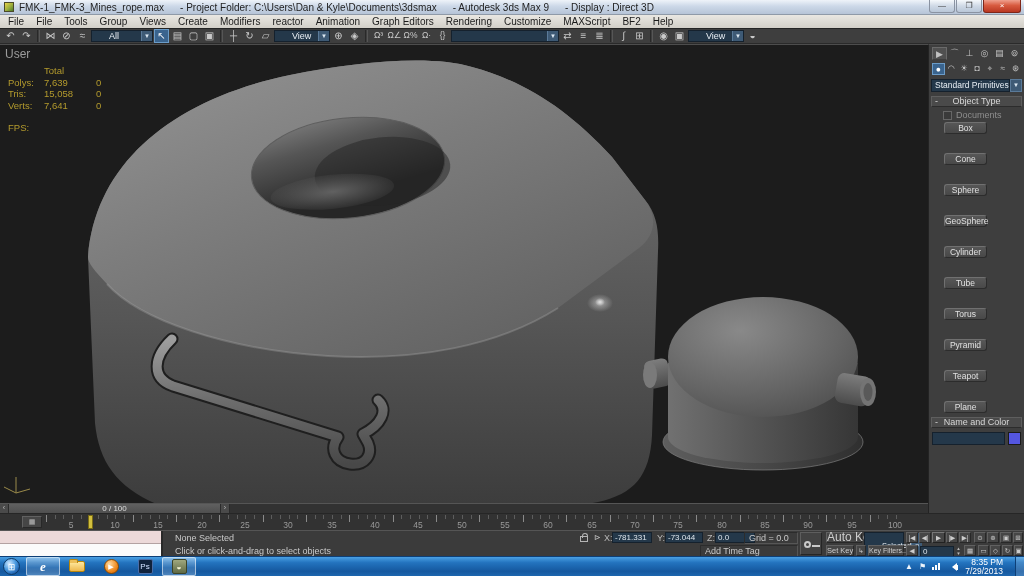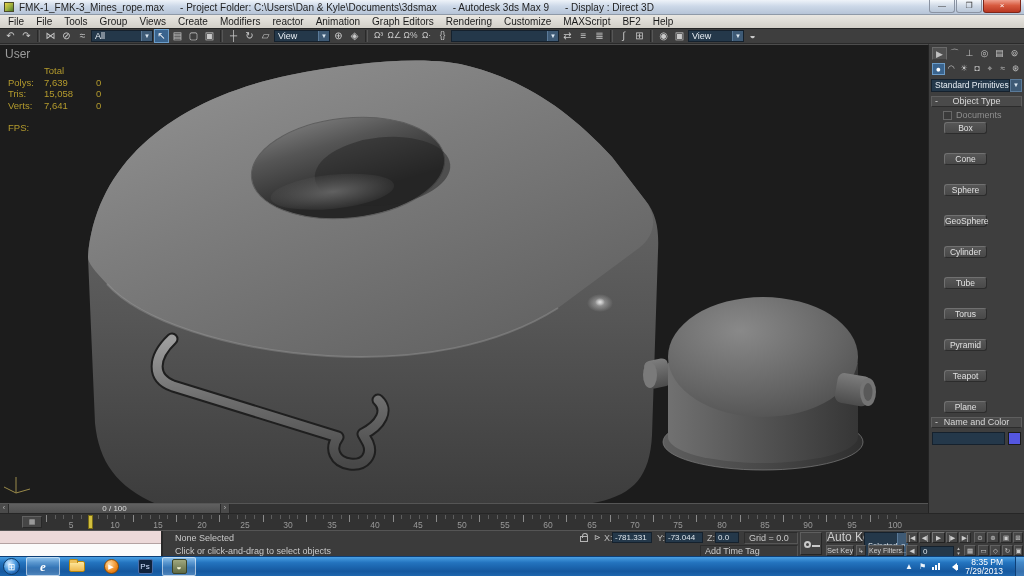--- a/index.html
+++ b/index.html
@@ -29,21 +29,21 @@
 
   
   .toolbar{position:absolute;left:0;top:28px;width:1024px;height:16px;background:#3e3e3e;
     border-top:1px solid #242424;border-bottom:1px solid #2a2a2a;
     display:flex;align-items:center;padding-left:3px;gap:1px;}
   .ticon{min-width:15px;height:14px;line-height:13px;text-align:center;font-size:10px;color:#c9c9c9;}
   .ticon.sm{font-size:8.5px;}
   .ticon.active{background:#3a648e;border:1px solid #6b9cc8;color:#fff;line-height:11px;}
   .tsep{width:3px;height:12px;border-left:1px solid #292929;border-right:1px solid #565656;margin:0 2px;}
   .tdd{height:12px;background:#24384a;border:1px solid #15212d;color:#e8eef4;font-size:9px;
-    display:flex;align-items:center;padding-left:3px;}
+    display:flex;align-items:center;padding-left:17px;}
   .tdd .lbl{flex:1;}
   .tdd .arrow{background:#3e5a75;border-left:1px solid #5a7a99;font-size:6px;line-height:10px;
     padding:0 2px;color:#dce8f2;height:100%;display:flex;align-items:center;}
 
   
   .viewport{position:absolute;left:0;top:44px;width:928px;height:459px;background:#1c1c1c;
     border-top:1px solid #4d4d4d;}
   .viewport svg{position:absolute;left:0;top:0;}
   .vp-label{position:absolute;left:5px;top:2px;font-size:12px;color:#9c9c9c;}
   .stats{position:absolute;left:8px;top:20px;font-size:9.5px;color:#b49b2d;line-height:11.5px;}
@@ -460,21 +460,21 @@
     <span class="abs" style="left:175px;top:2px">None Selected</span>
     <span class="abs" style="left:175px;top:15px">Click or click-and-drag to select objects</span>
 
     <span class="lockicon"></span>
     <span class="abs" style="left:594px;top:2px;font-size:8px">⊳</span>
     <span class="abs" style="left:604px;top:2px;color:#b9b9b9">X:</span>
     <span class="abs field" style="left:612px;top:1px;width:40px">-781.331</span>
     <span class="abs" style="left:657px;top:2px;color:#b9b9b9">Y:</span>
     <span class="abs field" style="left:665px;top:1px;width:38px">-73.044</span>
     <span class="abs" style="left:707px;top:2px;color:#b9b9b9">Z:</span>
-    <span class="abs field" style="left:715px;top:1px;width:24px">0.0</span>
+    <span class="abs field" style="left:715px;top:1px;width:40px">0.0</span>
     <span class="abs cell" style="left:744px;top:1px;width:54px">Grid = 0.0</span>
     <span class="abs cell" style="left:700px;top:14px;width:98px;border-color:#2c2c2c #565656 transparent #2c2c2c">Add Time Tag</span>
 
     <span class="keybtn">
         <i></i>
       </span>
     <span class="abs sbtn" style="left:826px;top:1px;width:36px;font-size:12px">Auto Key</span>
     <span class="abs tdd" style="left:864px;top:1px;width:40px;height:27px">
       <span class="lbl" style="font-size:7.5px">Selected</span>
       <span class="arrow">▼</span>

